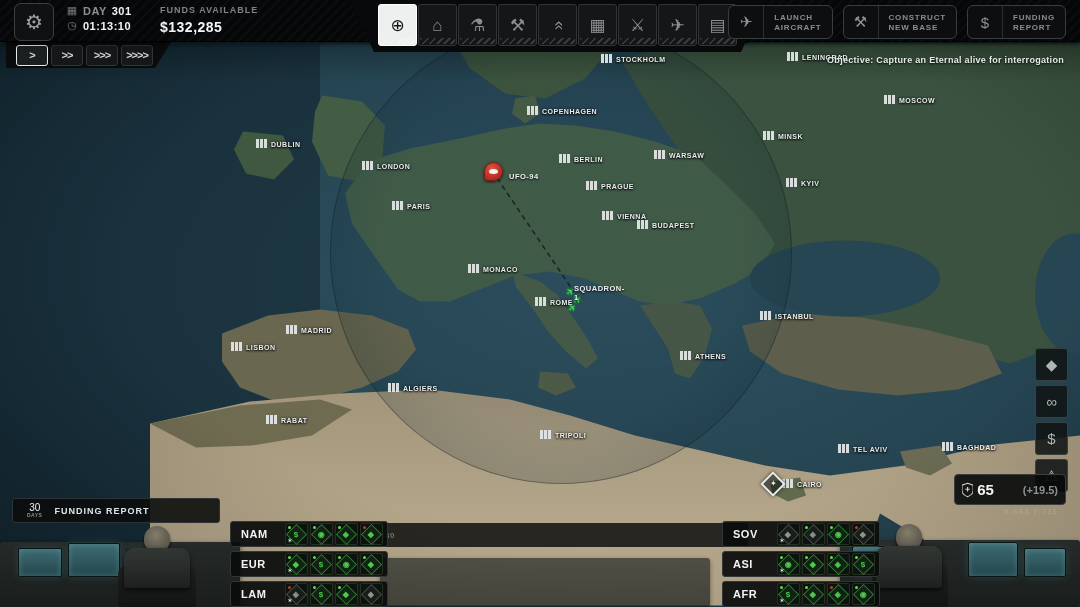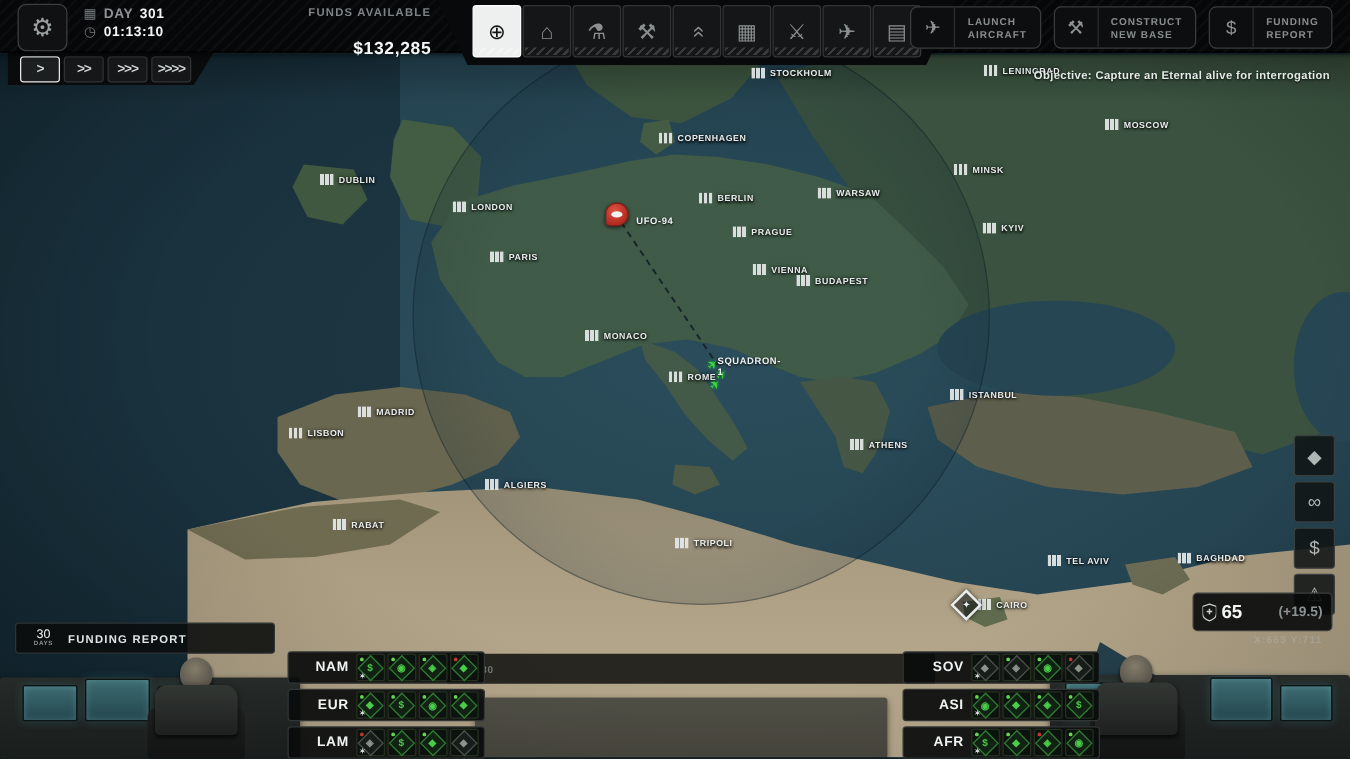--- a/index.html
+++ b/index.html
@@ -41,23 +41,23 @@
   #top-bar{left:0;top:0;width:1080px;height:42px;z-index:10;background:#060708;
       box-shadow:inset 0 -1px 0 #000,0 2px 4px rgba(0,0,0,.6);}
   #top-bar .hatchbg{position:absolute;inset:0;background:repeating-linear-gradient(135deg,rgba(255,255,255,.025) 0 2px,transparent 2px 7px);}
   #settings-button{left:14px;top:3px;width:38px;height:36px;border-radius:7px;background:#101112;border:1px solid #3c3f3f;
       color:#9ba2a2;font-size:20px;display:flex;align-items:center;justify-content:center;cursor:pointer;}
   #daytime{left:66px;top:4px;display:flex;flex-direction:column;gap:2px;}
   .dt-row{display:flex;align-items:center;gap:5px;font-size:11px;}
   .dt-icon{color:#6f7677;font-size:11px;width:12px;text-align:center;}
   .dt-label{color:#8c9293;font-weight:700;letter-spacing:.5px;}
   .dt-value{color:#f2f4f4;font-weight:700;letter-spacing:.5px;}
-  #funds{left:160px;top:5px;width:185px;text-align:right;}
+  #funds{left:160px;top:5px;width:185px;text-align:left;}
   #funds-label{font-size:9px;font-weight:700;color:#7d8485;letter-spacing:1px;}
-  #funds-value{font-size:14px;font-weight:700;color:#f4f6f6;letter-spacing:.5px;margin-top:15px;}
+  #funds-value{font-size:14px;font-weight:700;color:#f4f6f6;letter-spacing:.5px;margin-top:4px;}
   #nav-strip{position:absolute;left:350px;top:0;height:48px;display:flex;align-items:flex-start;gap:1px;
       padding:4px 28px 0 28px;background:#08090a;
       clip-path:polygon(0 0,100% 0,calc(100% - 24px) 100%,24px 100%);}
   .nav-tile{position:relative;width:37px;height:40px;background:#141617;border:1px solid #333637;border-radius:3px;
       display:flex;align-items:center;justify-content:center;cursor:pointer;}
   .nav-glyph{color:#8a9090;font-size:17px;line-height:1;}
   .nav-glyph.rot{transform:rotate(-90deg);display:inline-block;}
   .nav-tile.selected{background:#eef0ef;border-color:#fff;}
   .nav-tile.selected .nav-glyph{color:#141414;}
   .nav-hatch{position:absolute;left:1px;right:1px;bottom:1px;height:6px;
@@ -111,21 +111,21 @@
 
   
   #ticker-bar{left:358px;top:523px;width:362px;height:24px;background:rgba(8,10,10,.82);z-index:6;
       display:flex;align-items:center;gap:14px;padding:0 14px;}
   #ticker-time{font-size:8px;font-weight:700;color:#6e7676;letter-spacing:.5px;}
   #ticker-text{font-size:8px;font-weight:700;color:#9aa1a0;letter-spacing:.5px;}
   .region-group{position:absolute;display:flex;flex-direction:column;gap:4px;z-index:7;}
   #regions-left{left:230px;top:521px;}
   #regions-right{left:722px;top:521px;}
   .region-row{height:24px;display:flex;align-items:center;gap:6px;background:rgba(10,12,12,.92);
-      border:1px solid #323636;border-radius:3px;padding:0 4px 0 10px;cursor:pointer;text-align:right;}
+      border:1px solid #323636;border-radius:3px;padding:0 4px 0 10px;cursor:pointer;}
   .region-code{width:38px;font-size:11px;font-weight:700;color:#f0f3f3;letter-spacing:.5px;}
   .region-tiles{display:flex;gap:2px;}
   .rtile{position:relative;width:21px;height:20px;background:#0c120e;border:1px solid #24301f;border-radius:2px;
       display:flex;align-items:center;justify-content:center;}
   .rtile .dia{width:13px;height:13px;transform:rotate(45deg);border:1px solid #2f7a33;display:flex;align-items:center;justify-content:center;background:rgba(30,80,35,.25);}
   .rtile .g{transform:rotate(-45deg);font-size:8px;font-weight:700;color:#49cc49;line-height:1;}
   .rtile.dim .dia{border-color:#4a4f48;background:rgba(70,75,70,.2);}
   .rtile.dim .g{color:#8d948c;}
   .rdot{position:absolute;left:2px;top:2px;width:3px;height:3px;border-radius:50%;}
   .rstar{position:absolute;left:1px;bottom:-1px;color:#dfe4e4;font-size:7px;}

